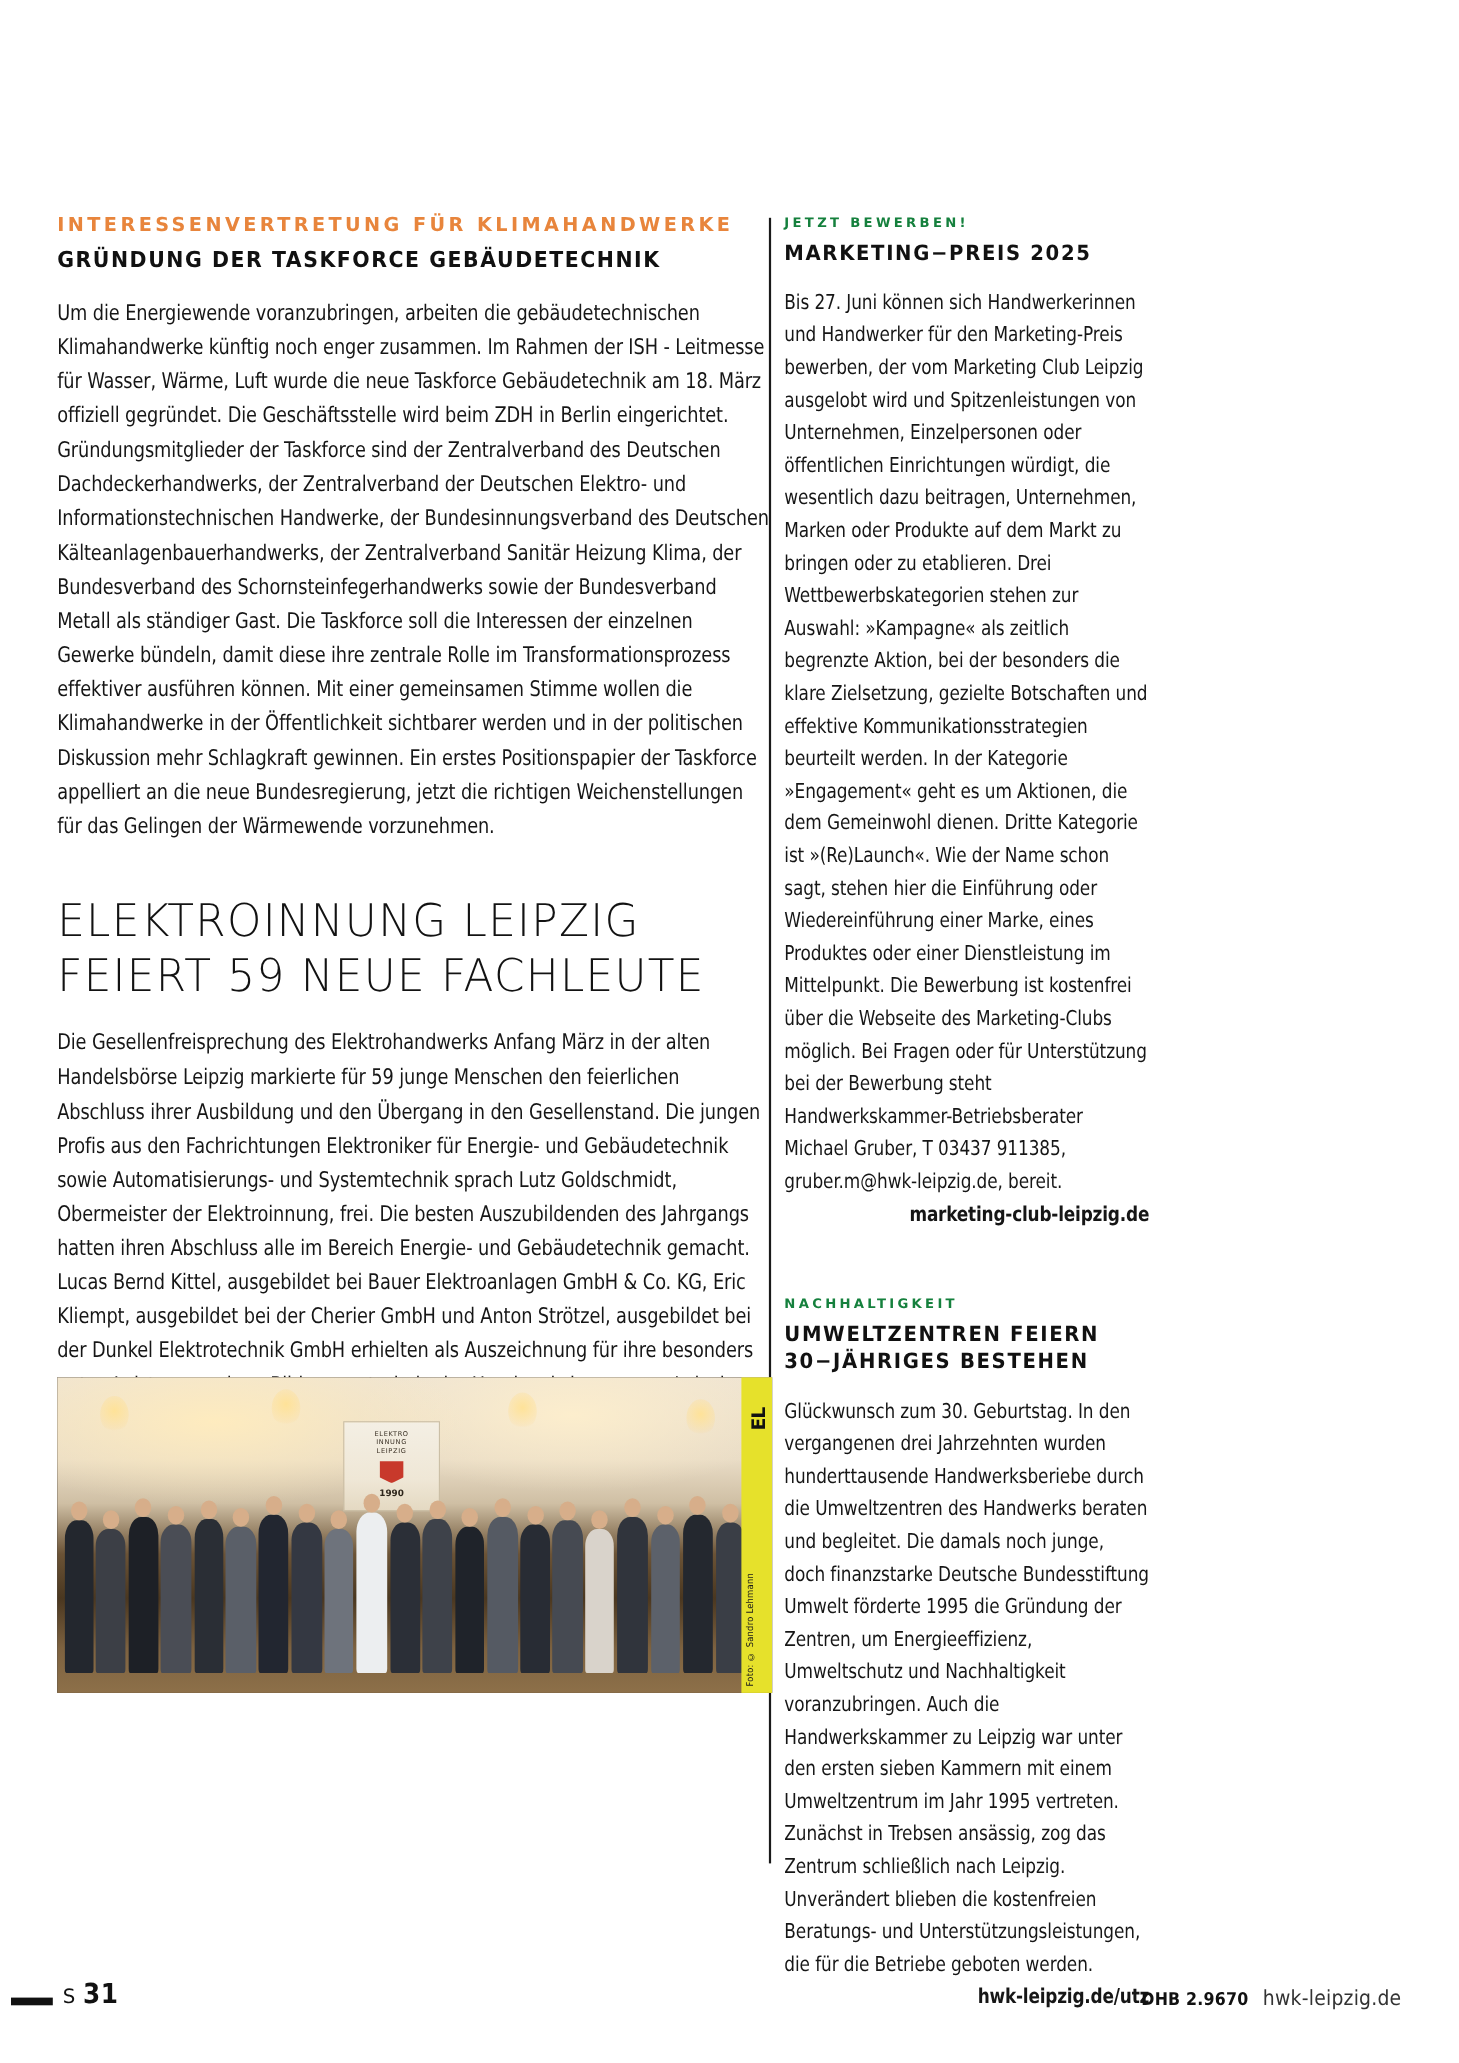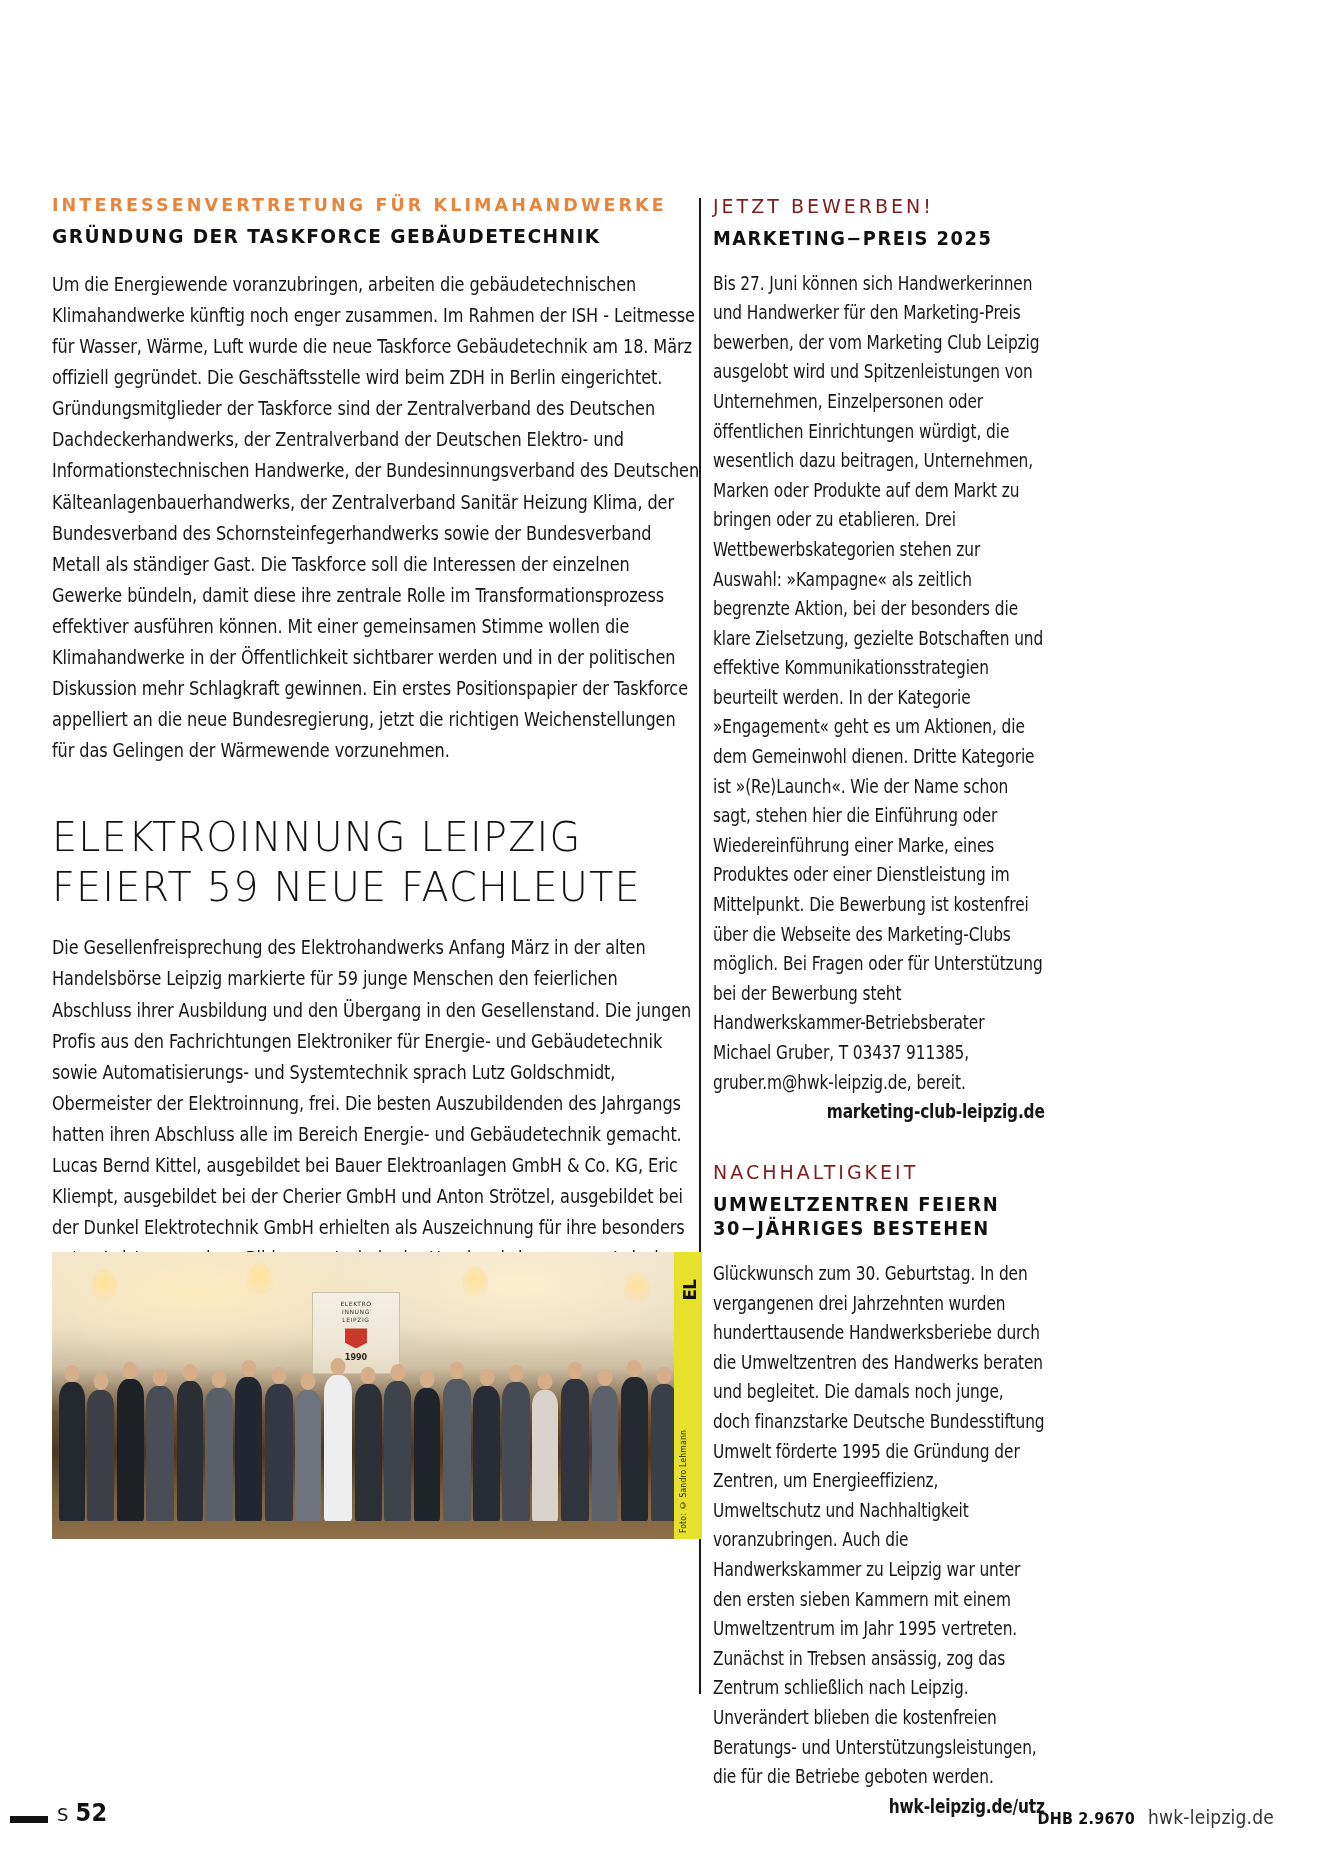--- a/index.html
+++ b/index.html
@@ -54,25 +54,25 @@
     color: #E8853C;
     font-family: "DejaVu Sans", sans-serif;
     font-weight: 700;
     letter-spacing: 3.1px;
     font-size: 17.5px;
     line-height: 1.1;
     white-space: nowrap;
   }
 
   .kicker-right {
-    color: #7f1d1d;
-    font-family: "DejaVu Sans", sans-serif;
-    font-weight: 400;
+    color: #15803d;
+    font-family: "DejaVu Sans", sans-serif;
+    font-weight: 700;
     letter-spacing: 3.0px;
-    font-size: 19px;
+    font-size: 12px;
     line-height: 1.1;
   }
 
   .head-bold {
     font-family: "DejaVu Sans", sans-serif;
     font-weight: 700;
     font-size: 20px;
     letter-spacing: 1.5px;
     color: #111;
     margin-top: 10px;
@@ -139,21 +139,21 @@
     letter-spacing: -0.2px;
   }
 
   .url-line-right {
     display: block;
     text-align: right;
   }
 
   
   .block-gap-lg { margin-top: 46px; }
-  .block-gap-md { margin-top: 35px; }
+  .block-gap-md { margin-top: 60px; }
 
   
   .photo-wrap {
     position: absolute;
     left: 52px;
     top: 1252px;
     width: 650px;
     height: 287px;
     overflow: hidden;
     background: #2a2118;
@@ -474,21 +474,21 @@
         <p class="url-line-right url-bold">hwk-leipzig.de/utz</p>
       </div>
     </div>
 
   </div>
 
   <div class="footer-rule"></div>
 
   <div class="footer-page">
     <span class="s">S</span>
-    <span class="num">52</span>
+    <span class="num">31</span>
   </div>
 
   <div class="footer-right">
     <span class="footer-issue">DHB 2.9670</span>
     <span class="footer-site">hwk-leipzig.de</span>
   </div>
 
 </div>
 
 </body></html>

